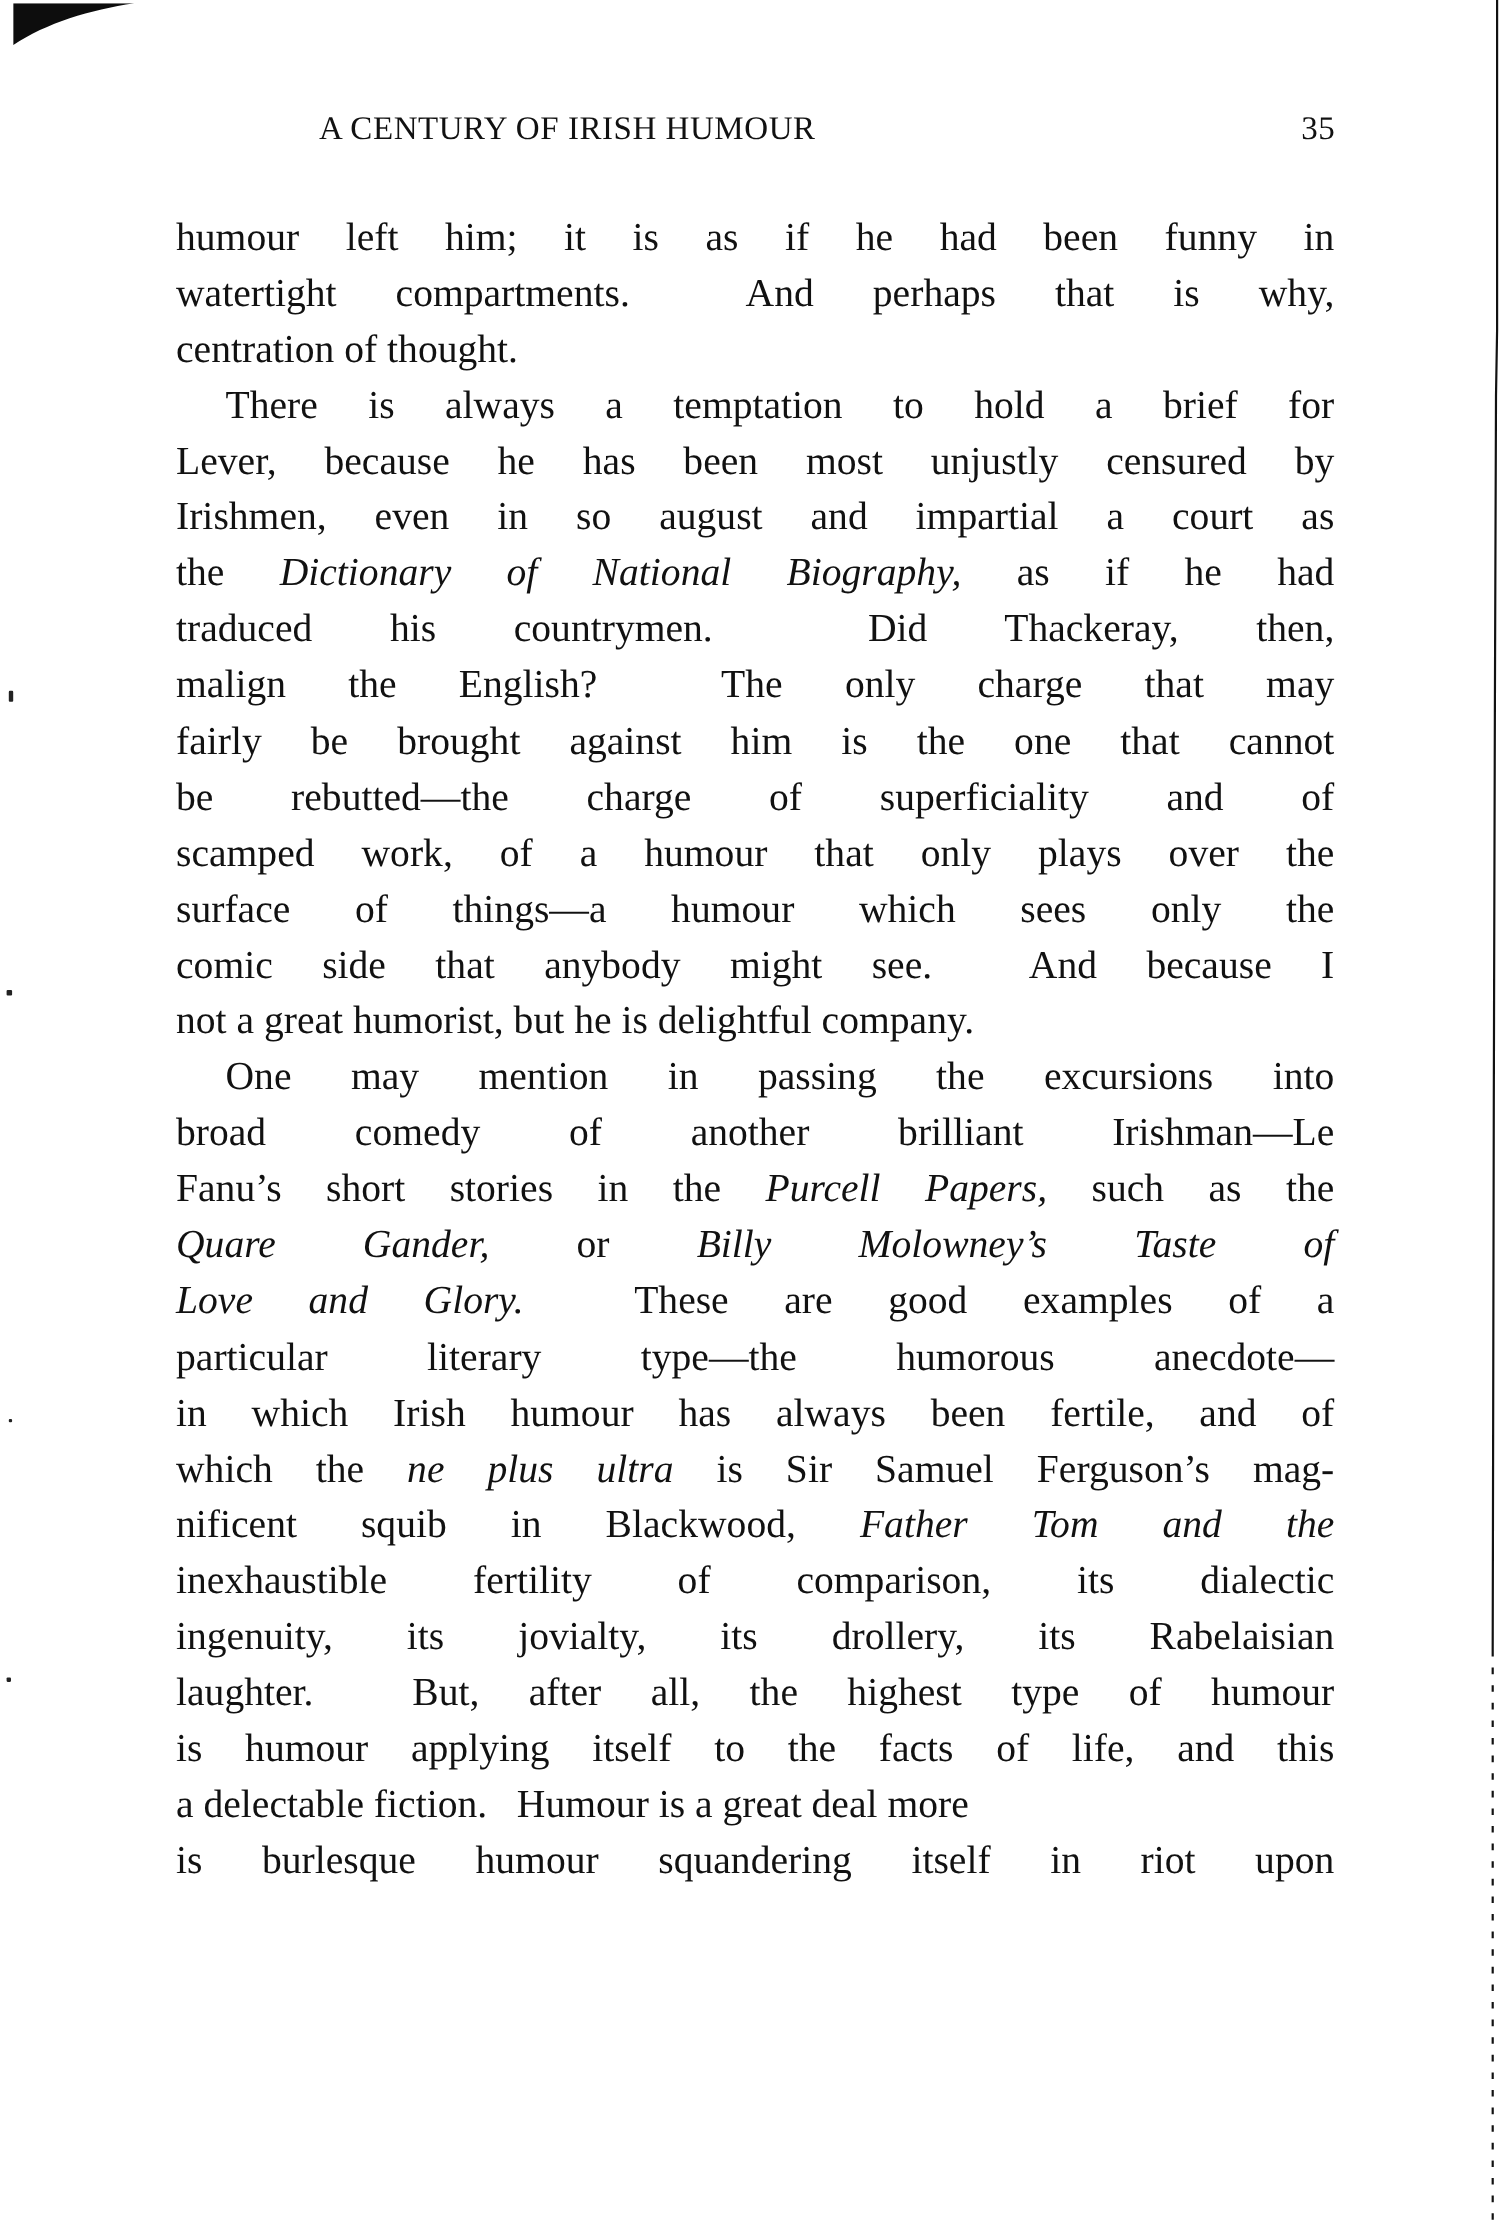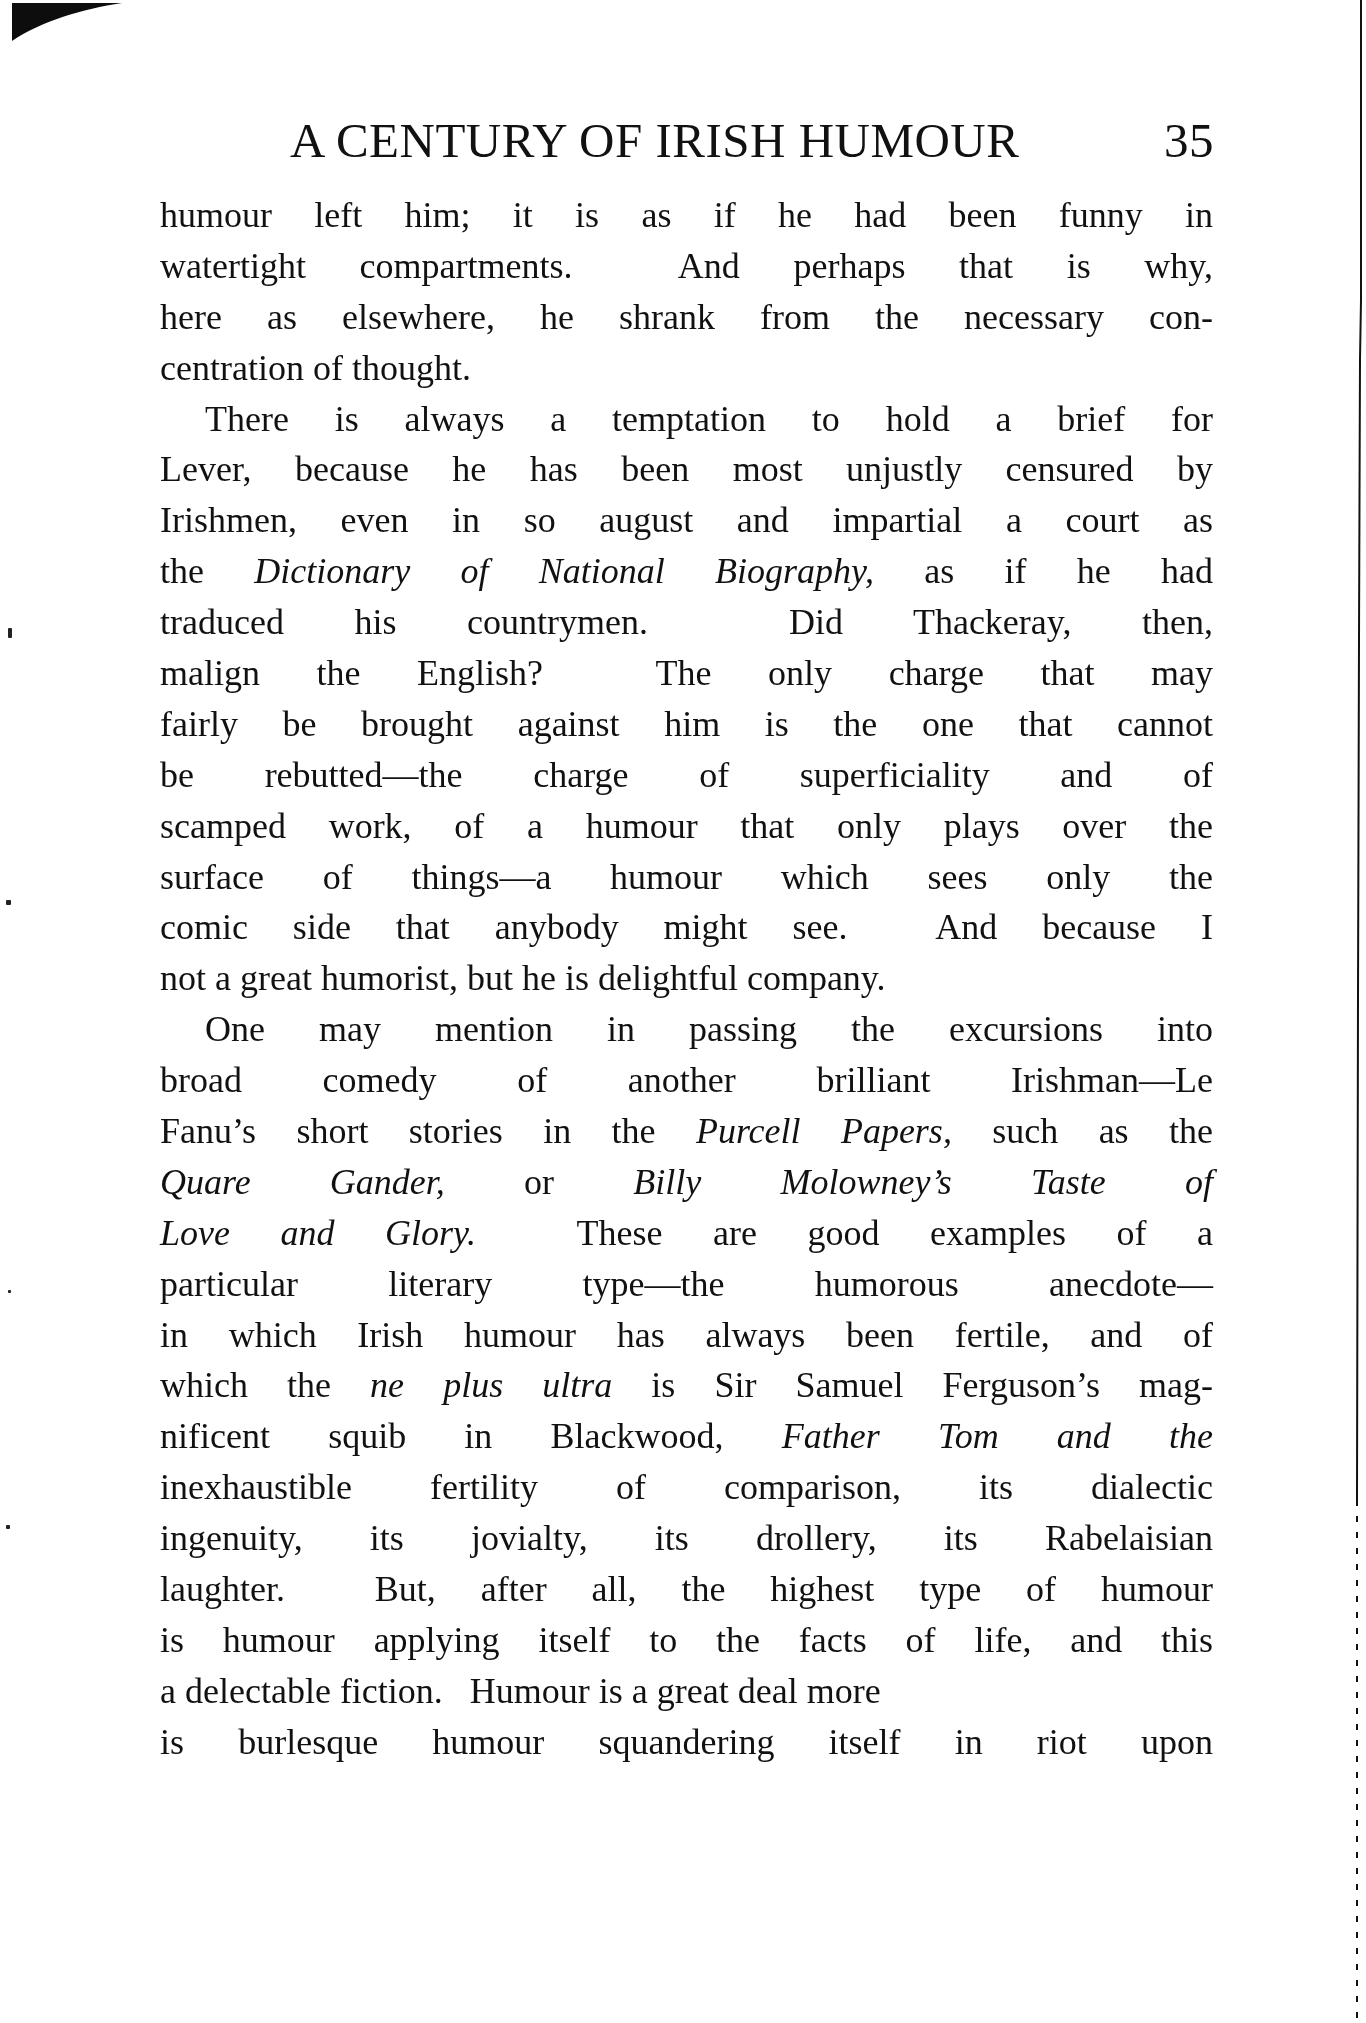--- a/index.html
+++ b/index.html
@@ -1,22 +1,22 @@
 <!DOCTYPE html>
 <html><head>
 <meta charset="utf-8">
 <style>
   html, body { margin: 0; padding: 0; background: #ffffff; }
   body { width: 1366px; height: 2023px; position: relative; overflow: hidden;
          font-family: "Liberation Serif", "DejaVu Serif", serif; color: #111111; }
   .corner { position: absolute; left: 12px; top: 3px; width: 110px; height: 38px; }
   .edge { position: absolute; top: 0; right: 0; width: 20px; height: 2023px; }
   .speck { position: absolute; background: #222; border-radius: 1px; }
-  .running-head { position: absolute; left: 290px; top: 112px; width: 924px; height: 48px;
-                  font-size: 49px; letter-spacing: 0.5px; }
+  .running-head { position: absolute; left: 290px; top: 100px; width: 924px; height: 48px;
+                  font-size: 30px; letter-spacing: 0.5px; }
   .running-title { position: absolute; left: 0; top: 0; white-space: nowrap; }
   .page-number { position: absolute; right: 0; top: 0; margin-left: 28px; }
   .body-text { position: absolute; left: 160px; top: 190px; width: 1053px; font-size: 36px; }
   .line { display: block; height: 50.9px; line-height: 50.9px; text-align: justify;
           text-align-last: justify; white-space: nowrap; overflow: visible; }
   .line.last { text-align-last: left; }
   .line.indent { padding-left: 45px; }
   .line > span { white-space: pre; }
   .line-inner { display: block; text-align: justify; text-align-last: justify; white-space: normal; }
   .line.last .line-inner { text-align-last: left; }
@@ -44,23 +44,20 @@
   <span class="page-number">35</span>
 </header>
 
 <main class="body-text" id="body-text">
     <section>
       <span class="line">
         <span class="line-inner"><span>humour left him; it is as if he had been funny in</span></span>
       </span>
       <span class="line">
         <span class="line-inner"><span>watertight compartments.  And perhaps that is why,</span></span>
-      </span>
-      <span class="line">
-        <span class="line-inner"><span>here as elsewhere, he shrank from the necessary con-</span></span>
       </span>
       <span class="line last">
         <span class="line-inner"><span>centration of thought.</span></span>
       </span>
     </section>
     <section>
       <span class="line indent">
         <span class="line-inner"><span>There is always a temptation to hold a brief for</span></span>
       </span>
       <span class="line">

